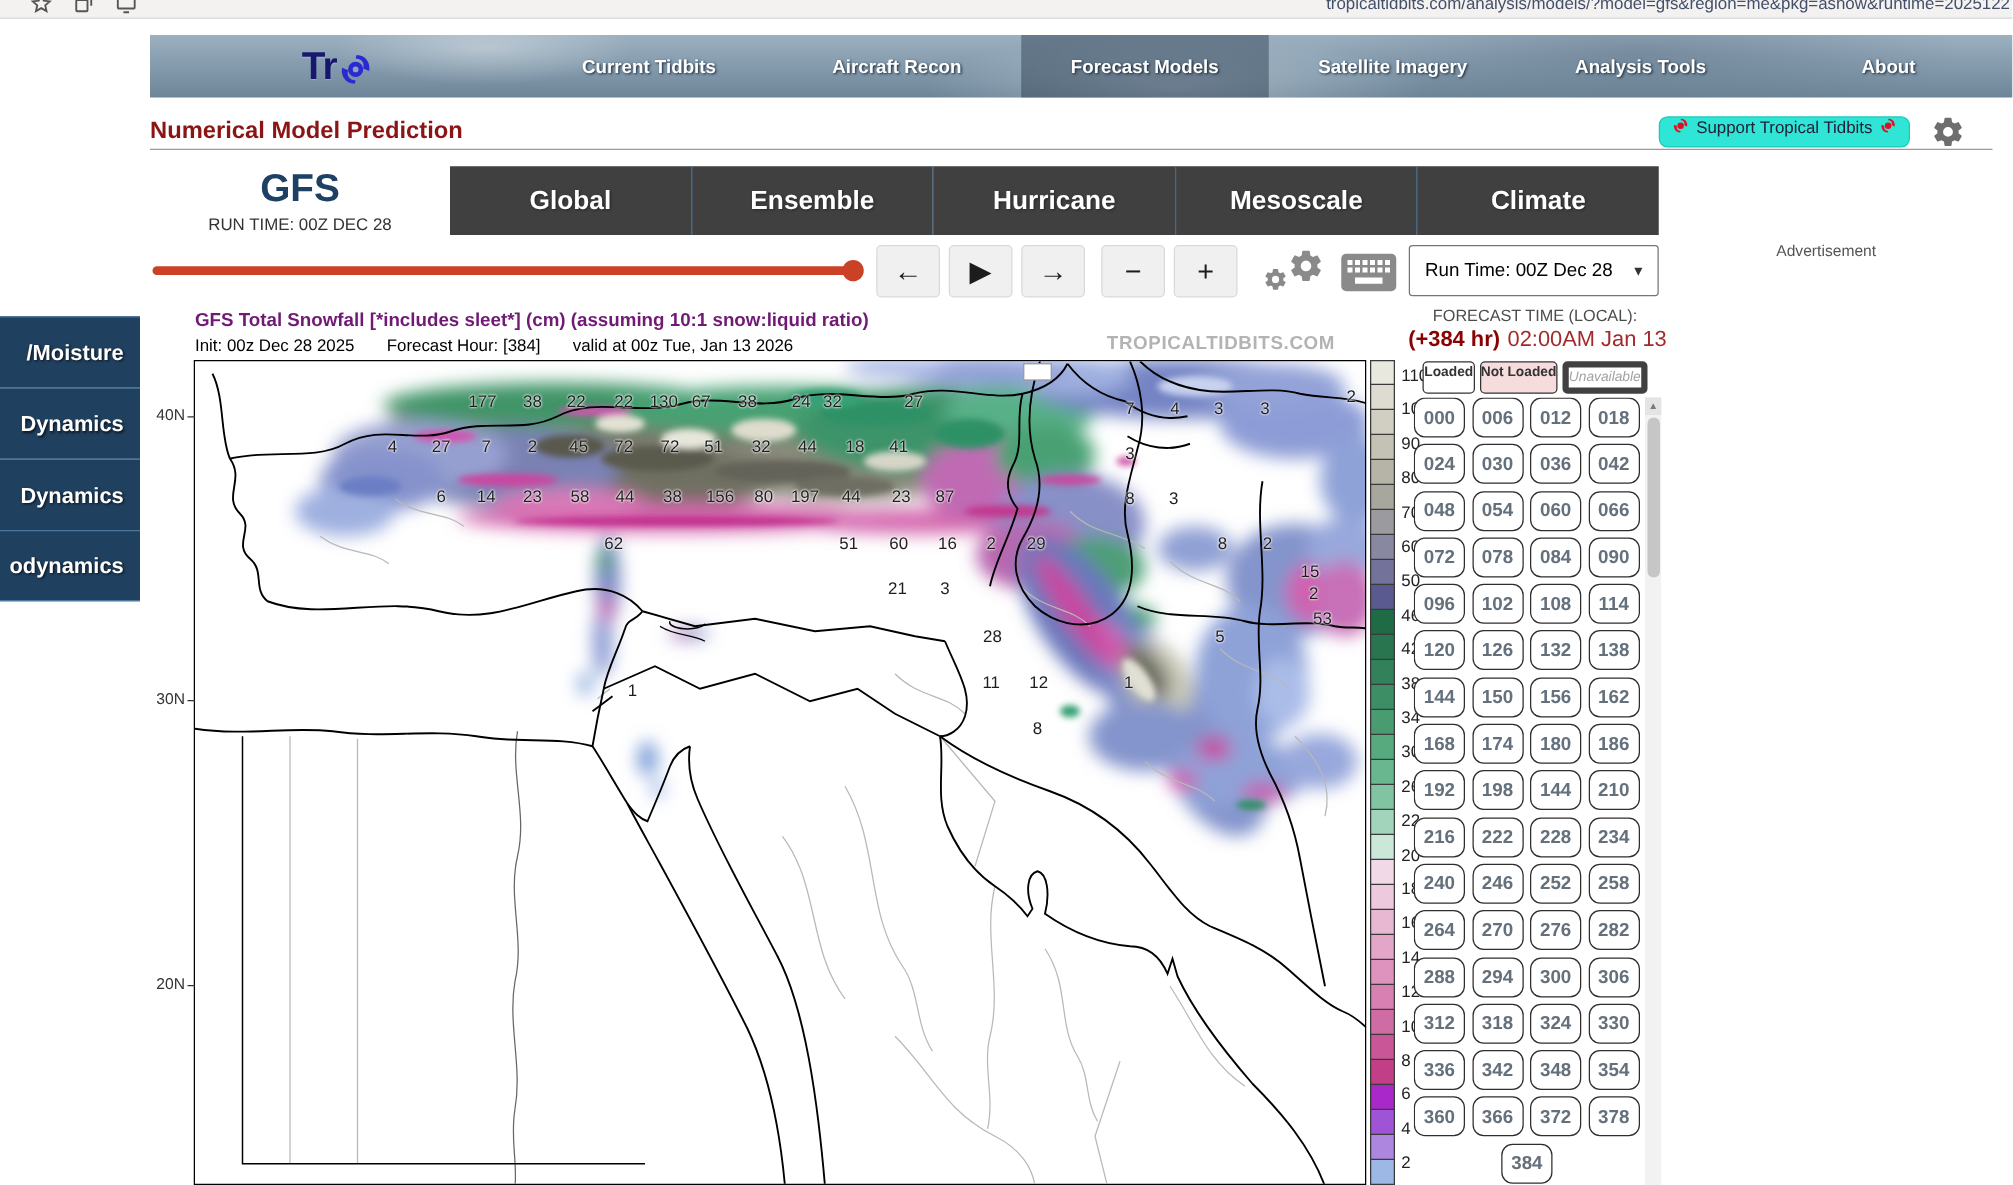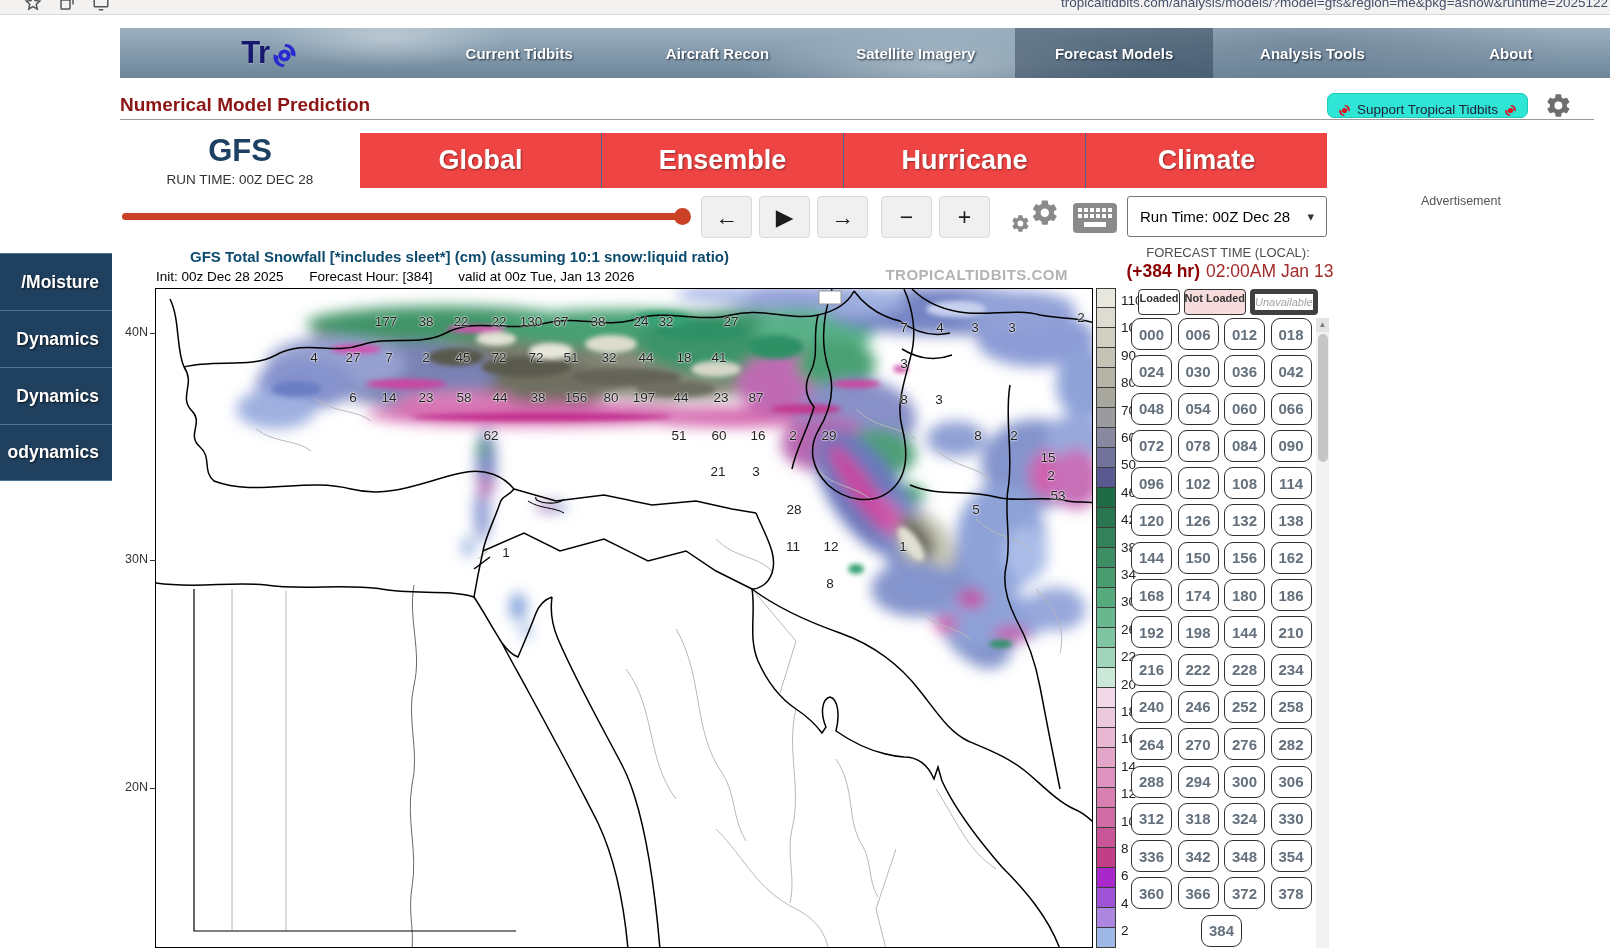--- a/index.html
+++ b/index.html
@@ -33,32 +33,32 @@
     text-shadow:1px 1px 2px rgba(10,25,40,.85); }
   .nav-item.active { background:rgba(18,38,58,.38); }
 
   
   .page-title { position:absolute; left:120px; top:94px; font-size:19px; font-weight:bold;
     color:#8b1414; }
   .title-rule { position:absolute; left:120px; top:119px; right:16px; height:0;
     border-top:1px solid #9a9a9a; }
   .support-btn { position:absolute; right:82px; top:93px; height:25px; padding:0 10px;
     background:#2fe5d5; border:1px solid #1fc9ba; border-radius:7px;
-    display:flex; align-items:flex-end; gap:6px; font-size:13.5px; color:#21213a; cursor:pointer; }
+    display:flex; align-items:flex-start; gap:6px; font-size:13.5px; color:#21213a; cursor:pointer; }
   .support-btn svg { width:13px; height:13px; }
   .hdr-gear { position:absolute; right:38px; top:92px; width:27px; height:27px; color:#6e6e6e; cursor:pointer; }
 
   
   .model-name { position:absolute; left:120px; top:133px; width:240px; text-align:center;
     font-size:31px; font-weight:bold; color:#1d4063; }
   .model-runtime { position:absolute; left:120px; top:172px; width:240px; text-align:center;
     font-size:13.5px; color:#333; }
   .model-tabs { position:absolute; left:360px; top:133px; width:967px; height:55px; display:flex; }
   .model-tab { flex:1; display:flex; align-items:center; justify-content:center;
-    background:#ef4444; color:#fff; font-weight:bold; font-size:27px; cursor:pointer;
+    background:#404040; color:#fff; font-weight:bold; font-size:21px; cursor:pointer;
     border-left:1px solid #47688a; text-shadow:1px 1px 2px rgba(0,0,0,.4); }
   .model-tab:first-child { border-left:none; }
 
   
   .slider-track { position:absolute; left:122px; top:213px; width:560px; height:7px;
     background:#cb4125; border-radius:4px; cursor:pointer; }
   .slider-knob { position:absolute; left:552px; top:-5px; width:17px; height:17px;
     border-radius:50%; background:#cb4125; }
   .ctl-btn { position:absolute; top:196px; width:51px; height:42px; background:#f0f0f0;
     border:1px solid #d9d9d9; border-radius:4px; display:flex; align-items:center;
@@ -73,21 +73,21 @@
 
   
   .sidebar { position:absolute; left:0; top:253px; width:112px; }
   .side-item { height:57px; background:#20405f; border-top:1px solid #4d769c;
     display:flex; align-items:center; justify-content:flex-end; padding-right:13px;
     color:#fff; font-weight:bold; font-size:17.5px; cursor:pointer;
     text-shadow:1px 1px 2px rgba(0,0,0,.7); }
   .side-item:last-child { border-bottom:1px solid #4d769c; }
 
   
-  .map-title { position:absolute; left:156px; top:248px; font-size:15px; font-weight:bold; color:#0c4a6e;margin-left:34px; }
+  .map-title { position:absolute; left:156px; top:248px; font-size:15px; font-weight:bold; color:#701a75; }
   .map-subline { position:absolute; left:156px; top:269px; font-size:13.5px; color:#000; }
   .map-subline span { margin-right:22px; }
   .map-watermark { position:absolute; left:848px; top:266px; width:220px; text-align:right;
     font-size:15px; font-weight:bold; color:#b3b3b3; letter-spacing:.5px; }
 
   
   .map-frame { position:absolute; left:155px; top:288px; width:938px; height:660px;
     border:1px solid #000; background:#fff; overflow:hidden; }
   .map-frame svg.basemap { position:absolute; left:0; top:0; }
   .map-val { position:absolute; transform:translate(-50%,-50%); font-size:13.5px; color:#1e1e1e;
@@ -155,22 +155,22 @@
       <svg viewBox="0 0 40 40">
         <path d="M21 3 C33 3 38 14 36 22 L29 19 C31 11 26 7 20 7 Z" fill="#2a2ad2"></path>
         <path d="M19 37 C7 37 2 26 4 18 L11 21 C9 29 14 33 20 33 Z" fill="#2a2ad2"></path>
         <circle cx="20" cy="20" r="9" fill="#2a2ad2"></circle>
         <circle cx="20" cy="20" r="3.4" fill="#8fa3b5"></circle>
       </svg>
     </div>
     <div class="nav-items">
         <div class="nav-item">Current Tidbits</div>
         <div class="nav-item">Aircraft Recon</div>
+        <div class="nav-item active">Forecast Models</div>
         <div class="nav-item">Satellite Imagery</div>
-        <div class="nav-item active">Forecast Models</div>
         <div class="nav-item">Analysis Tools</div>
         <div class="nav-item">About</div>
       </div>
   </div>
 
   <div class="page-title">Numerical Model Prediction</div>
   <div class="title-rule"></div>
   <div class="support-btn">
     <svg viewBox="0 0 40 40">
       <path d="M21 3 C33 3 38 14 36 22 L29 19 C31 11 26 7 20 7 Z" fill="#e01020"></path>
@@ -187,20 +187,21 @@
   <svg class="hdr-gear" viewBox="0 0 24 24" fill="currentColor">
     <path d="M19.4 13c.04-.33.06-.66.06-1s-.02-.67-.06-1l2.1-1.6c.2-.15.25-.42.13-.64l-2-3.46c-.12-.22-.39-.3-.61-.22l-2.5 1a7.3 7.3 0 0 0-1.73-1l-.38-2.65A.49.49 0 0 0 13.9 2h-4c-.25 0-.45.18-.49.42L9.03 5.07c-.63.26-1.2.6-1.73 1l-2.5-1c-.22-.08-.49 0-.61.22l-2 3.46c-.12.22-.07.49.13.64L4.42 11c-.04.33-.06.66-.06 1s.02.67.06 1l-2.1 1.6c-.2.15-.25.42-.13.64l2 3.46c.12.22.39.3.61.22l2.5-1c.53.4 1.1.74 1.73 1l.38 2.65c.04.24.24.42.49.42h4c.25 0 .45-.18.49-.42l.38-2.65c.63-.26 1.2-.6 1.73-1l2.5 1c.22.08.49 0 .61-.22l2-3.46c.12-.22.07-.49-.13-.64L19.4 13zM11.9 15.5a3.5 3.5 0 1 1 0-7 3.5 3.5 0 0 1 0 7z"></path>
   </svg>
 
   <div class="model-name">GFS</div>
   <div class="model-runtime">RUN TIME: 00Z DEC 28</div>
   <div class="model-tabs">
       <div class="model-tab">Global</div>
       <div class="model-tab">Ensemble</div>
       <div class="model-tab">Hurricane</div>
+      <div class="model-tab">Mesoscale</div>
       <div class="model-tab">Climate</div>
     </div>
 
   <div class="slider-track">
     <div class="slider-knob"></div>
   </div>
   <div class="ctl-btn" style="left:701px">←</div>
   <div class="ctl-btn" style="left:759px">▶</div>
   <div class="ctl-btn" style="left:817px">→</div>
   <div class="ctl-btn" style="left:881px">−</div>

